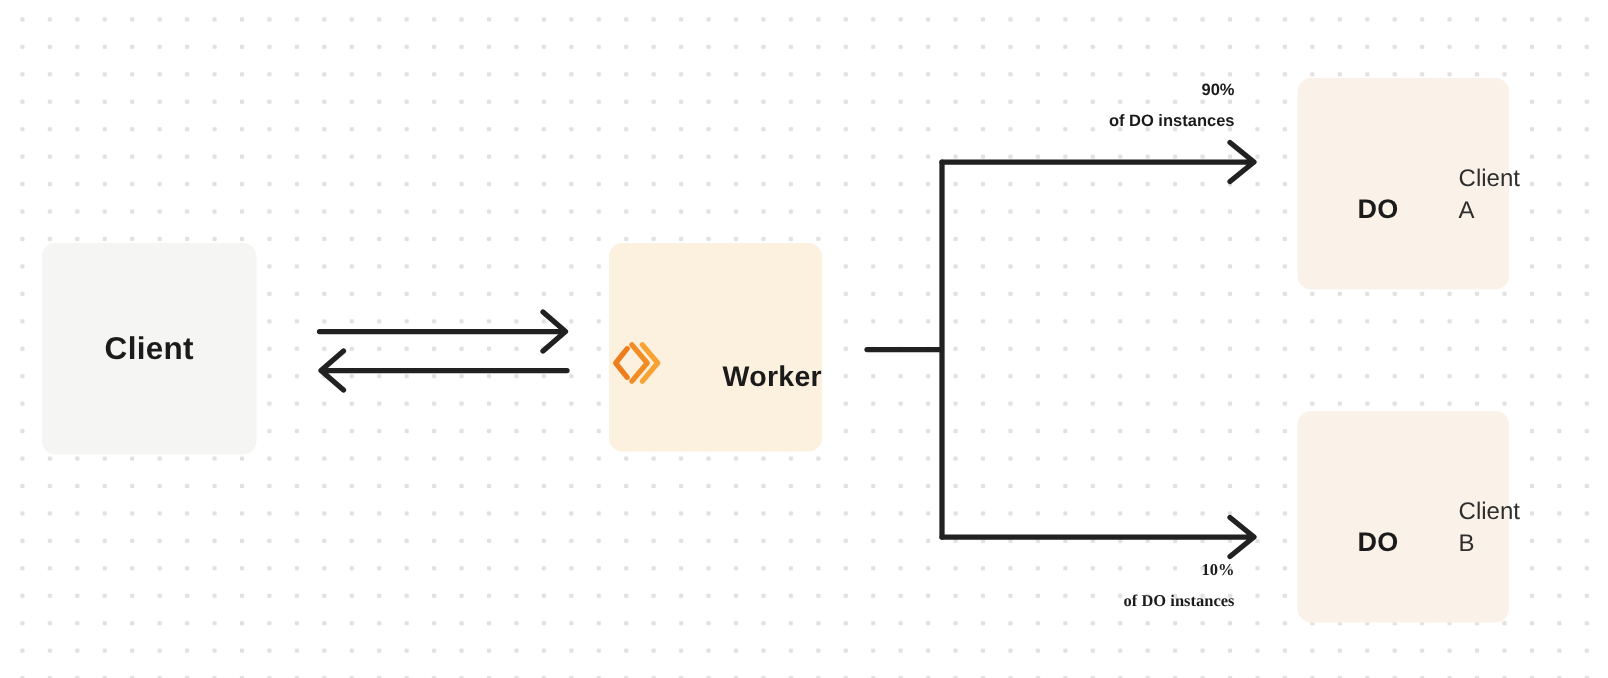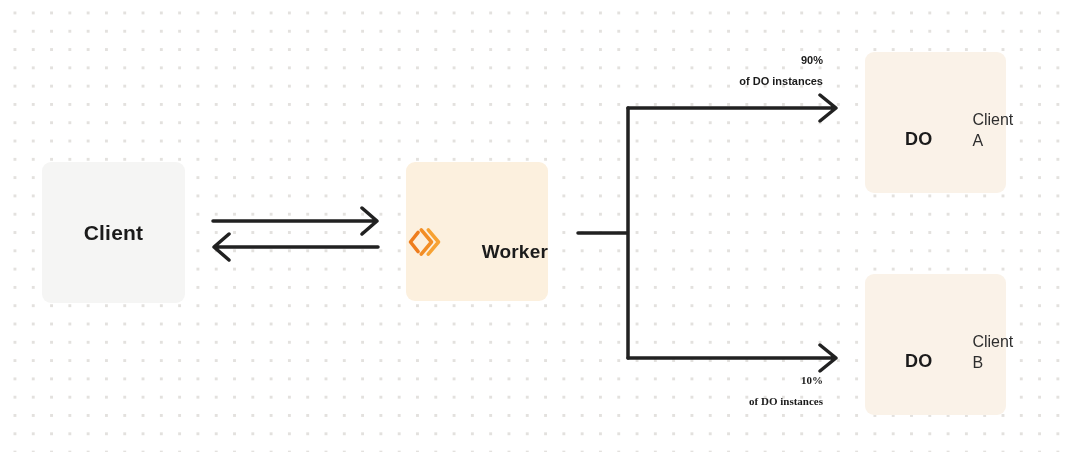--- a/index.html
+++ b/index.html
@@ -43,21 +43,21 @@
   }
   .node{
     position:absolute;
     border-radius:9px;
     display:flex;
     flex-direction:row;
     align-items:center;
     gap:40px;
   }
   .node-client{
-    left:42px;top:162px;width:143px;height:141px;
+    left:28px;top:162px;width:143px;height:141px;
     background:var(--client-bg);
     justify-content:center;
   }
   .node-client .label{
     font-size:21px;font-weight:700;letter-spacing:.2px;
   }
   .node-worker{
     left:406px;top:162px;width:142px;height:139px;
     background:var(--worker-bg);
     padding-top:20px;

